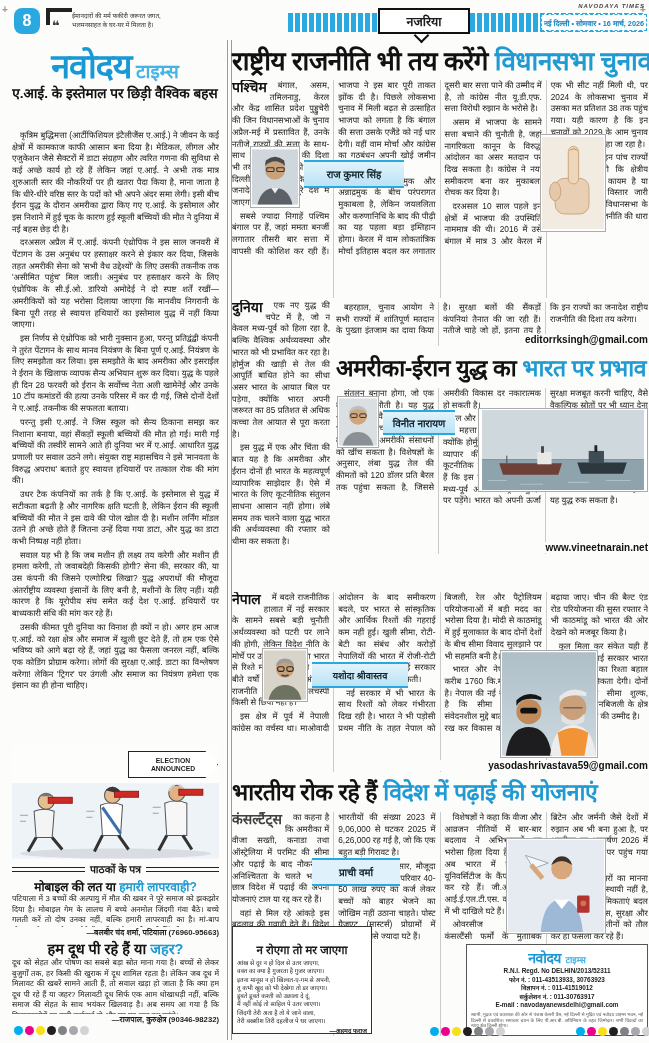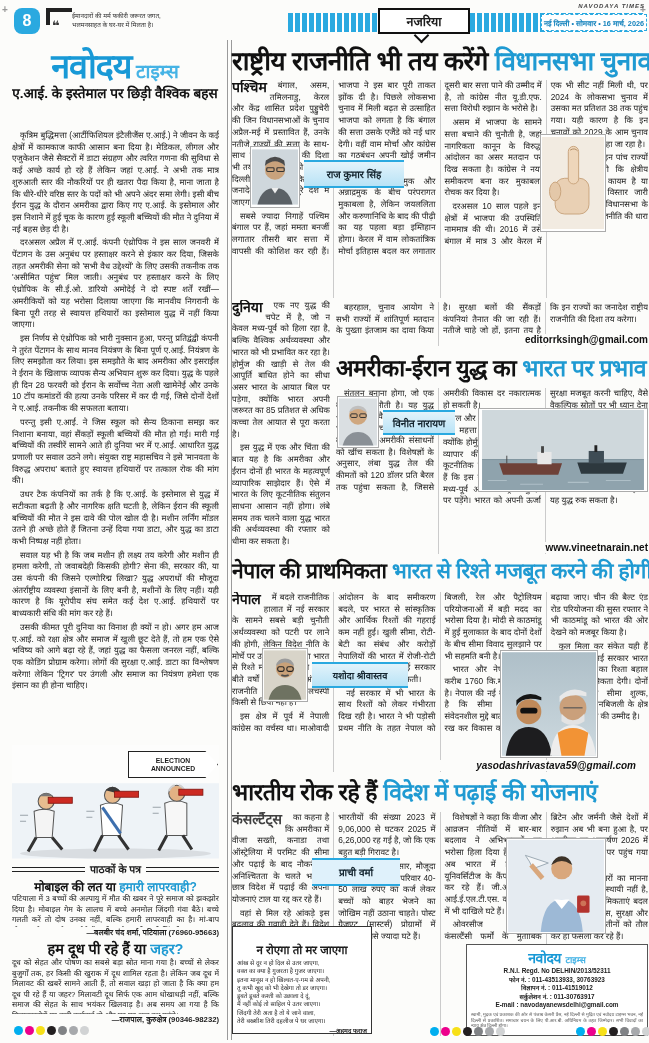--- a/index.html
+++ b/index.html
@@ -63,21 +63,21 @@
   
   #a1-body{left:232px;top:80px;width:416px;height:218px;column-count:4;}
   #a1-tail{left:336px;top:302px;width:312px;height:44px;column-count:3;}
   #a2-leftcol{left:232px;top:300px;width:98px;height:254px;column-count:1;}
   #a2-body{left:336px;top:388px;width:312px;height:166px;column-count:3;}
   #a3-body{left:232px;top:592px;width:416px;height:180px;column-count:4;}
   #a4-body{left:232px;top:812px;width:416px;height:224px;column-count:4;}
   .endline{font-size:10px;font-weight:bold;color:#111;text-align:right;background:#fcfcfa;}
   #a1-email{left:468px;top:334px;width:180px;}
   #a2-site{left:500px;top:542px;width:148px;}
-  #a3-email{left:408px;top:760px;width:228px;font-style:italic;}
+  #a3-email{left:420px;top:760px;width:228px;}
   
   .photo{background:#fff;border:1px solid #ababab;padding:1px;box-sizing:border-box;z-index:4;}
   .photo svg{display:block;width:100%;height:100%;}
   .plate{background:linear-gradient(#e2f3fb,#b9e3f6);border-top:2px solid #2aa9e0;border-bottom:2px solid #2aa9e0;
          display:flex;align-items:center;justify-content:center;font-weight:bold;color:#13242e;z-index:4;}
   #a1-author-photo{left:250px;top:146px;width:50px;height:62px;}
   #a1-author-plate{left:304px;top:160px;width:100px;height:24px;font-size:10px;}
   #a1-hand{left:540px;top:134px;width:66px;height:98px;}
   #a2-author-photo{left:337px;top:396px;width:42px;height:52px;}
   #a2-author-plate{left:383px;top:410px;width:72px;height:21px;font-size:10px;}
@@ -291,23 +291,20 @@
         <rect x="62" y="38" width="3" height="7" fill="#444"></rect>
         <line x1="26" y1="56" x2="26" y2="48" stroke="#444" stroke-width="1"></line>
         <polygon points="100,55 152,55 148,67 104,67" fill="#2d383e"></polygon>
         <rect x="112" y="43" width="16" height="13" fill="#3e4c55"></rect>
         <rect x="118" y="37" width="3" height="7" fill="#222"></rect>
         <path d="M6 74 h20 M40 78 h24 M90 76 h22 M130 74 h26" stroke="#aebfc7" stroke-width="1.2"></path>
       </svg>
   </div>
   <div class="abs endline" id="a2-site">www.vineetnarain.net</div>
 
-  <div class="abs headline" id="a3-headline">
-    <span>नेपाल की प्राथमिकता </span><span class="blue">भारत से रिश्ते मजबूत करने की होगी</span>
-  </div>
   <div class="abs cols" id="a3-body">
     <span class="leadword">नेपाल</span>
     <div class="paras">
         <p>में बदले राजनीतिक हालात में नई सरकार के सामने सबसे बड़ी चुनौती अर्थव्यवस्था को पटरी पर लाने की होगी, लेकिन विदेश नीति के मोर्चे पर उसकी प्राथमिकता भारत से रिश्ते मजबूत करने की होगी। बीते वर्षों में नेपाल की अंदरूनी राजनीति में चीन की दिलचस्पी किसी से छिपी नहीं है।</p>
         <p>इस क्षेत्र में पूर्व में नेपाली कांग्रेस का वर्चस्व था। माओवादी आंदोलन के बाद समीकरण बदले, पर भारत से सांस्कृतिक और आर्थिक रिश्तों की गहराई कम नहीं हुई। खुली सीमा, रोटी-बेटी का संबंध और करोड़ों नेपालियों की भारत में रोजी-रोटी ऐसे तथ्य हैं जिन्हें कोई सरकार नजरअंदाज नहीं कर सकती।</p>
         <p>नई सरकार में भी भारत के साथ रिश्तों को लेकर गंभीरता दिख रही है। भारत ने भी पड़ोसी प्रथम नीति के तहत नेपाल को बिजली, रेल और पैट्रोलियम परियोजनाओं में बड़ी मदद का भरोसा दिया है। मोदी से काठमांडू में हुई मुलाकात के बाद दोनों देशों के बीच सीमा विवाद सुलझाने पर भी सहमति बनी है।</p>
         <p>भारत और नेपाल के बीच करीब 1760 कि.मी. लंबी सीमा है। नेपाल की नई सरकार चाहती है कि सीमा विवाद जैसे संवेदनशील मुद्दे बातचीत से अलग रख कर विकास का एजैंडा आगे बढ़ाया जाए। चीन की बैल्ट एंड रोड परियोजना की सुस्त रफ्तार ने भी काठमांडू को भारत की ओर देखने को मजबूर किया है।</p>
         <p>कुल मिला कर संकेत यही हैं कि नेपाल की नई सरकार भारत के साथ भरोसे का रिश्ता बहाल करने को प्राथमिकता देगी। दोनों देशों के बीच सीमा शुल्क, पारगमन और पनबिजली के क्षेत्र में नए करार होने की उम्मीद है।</p>
       </div>
   </div>

